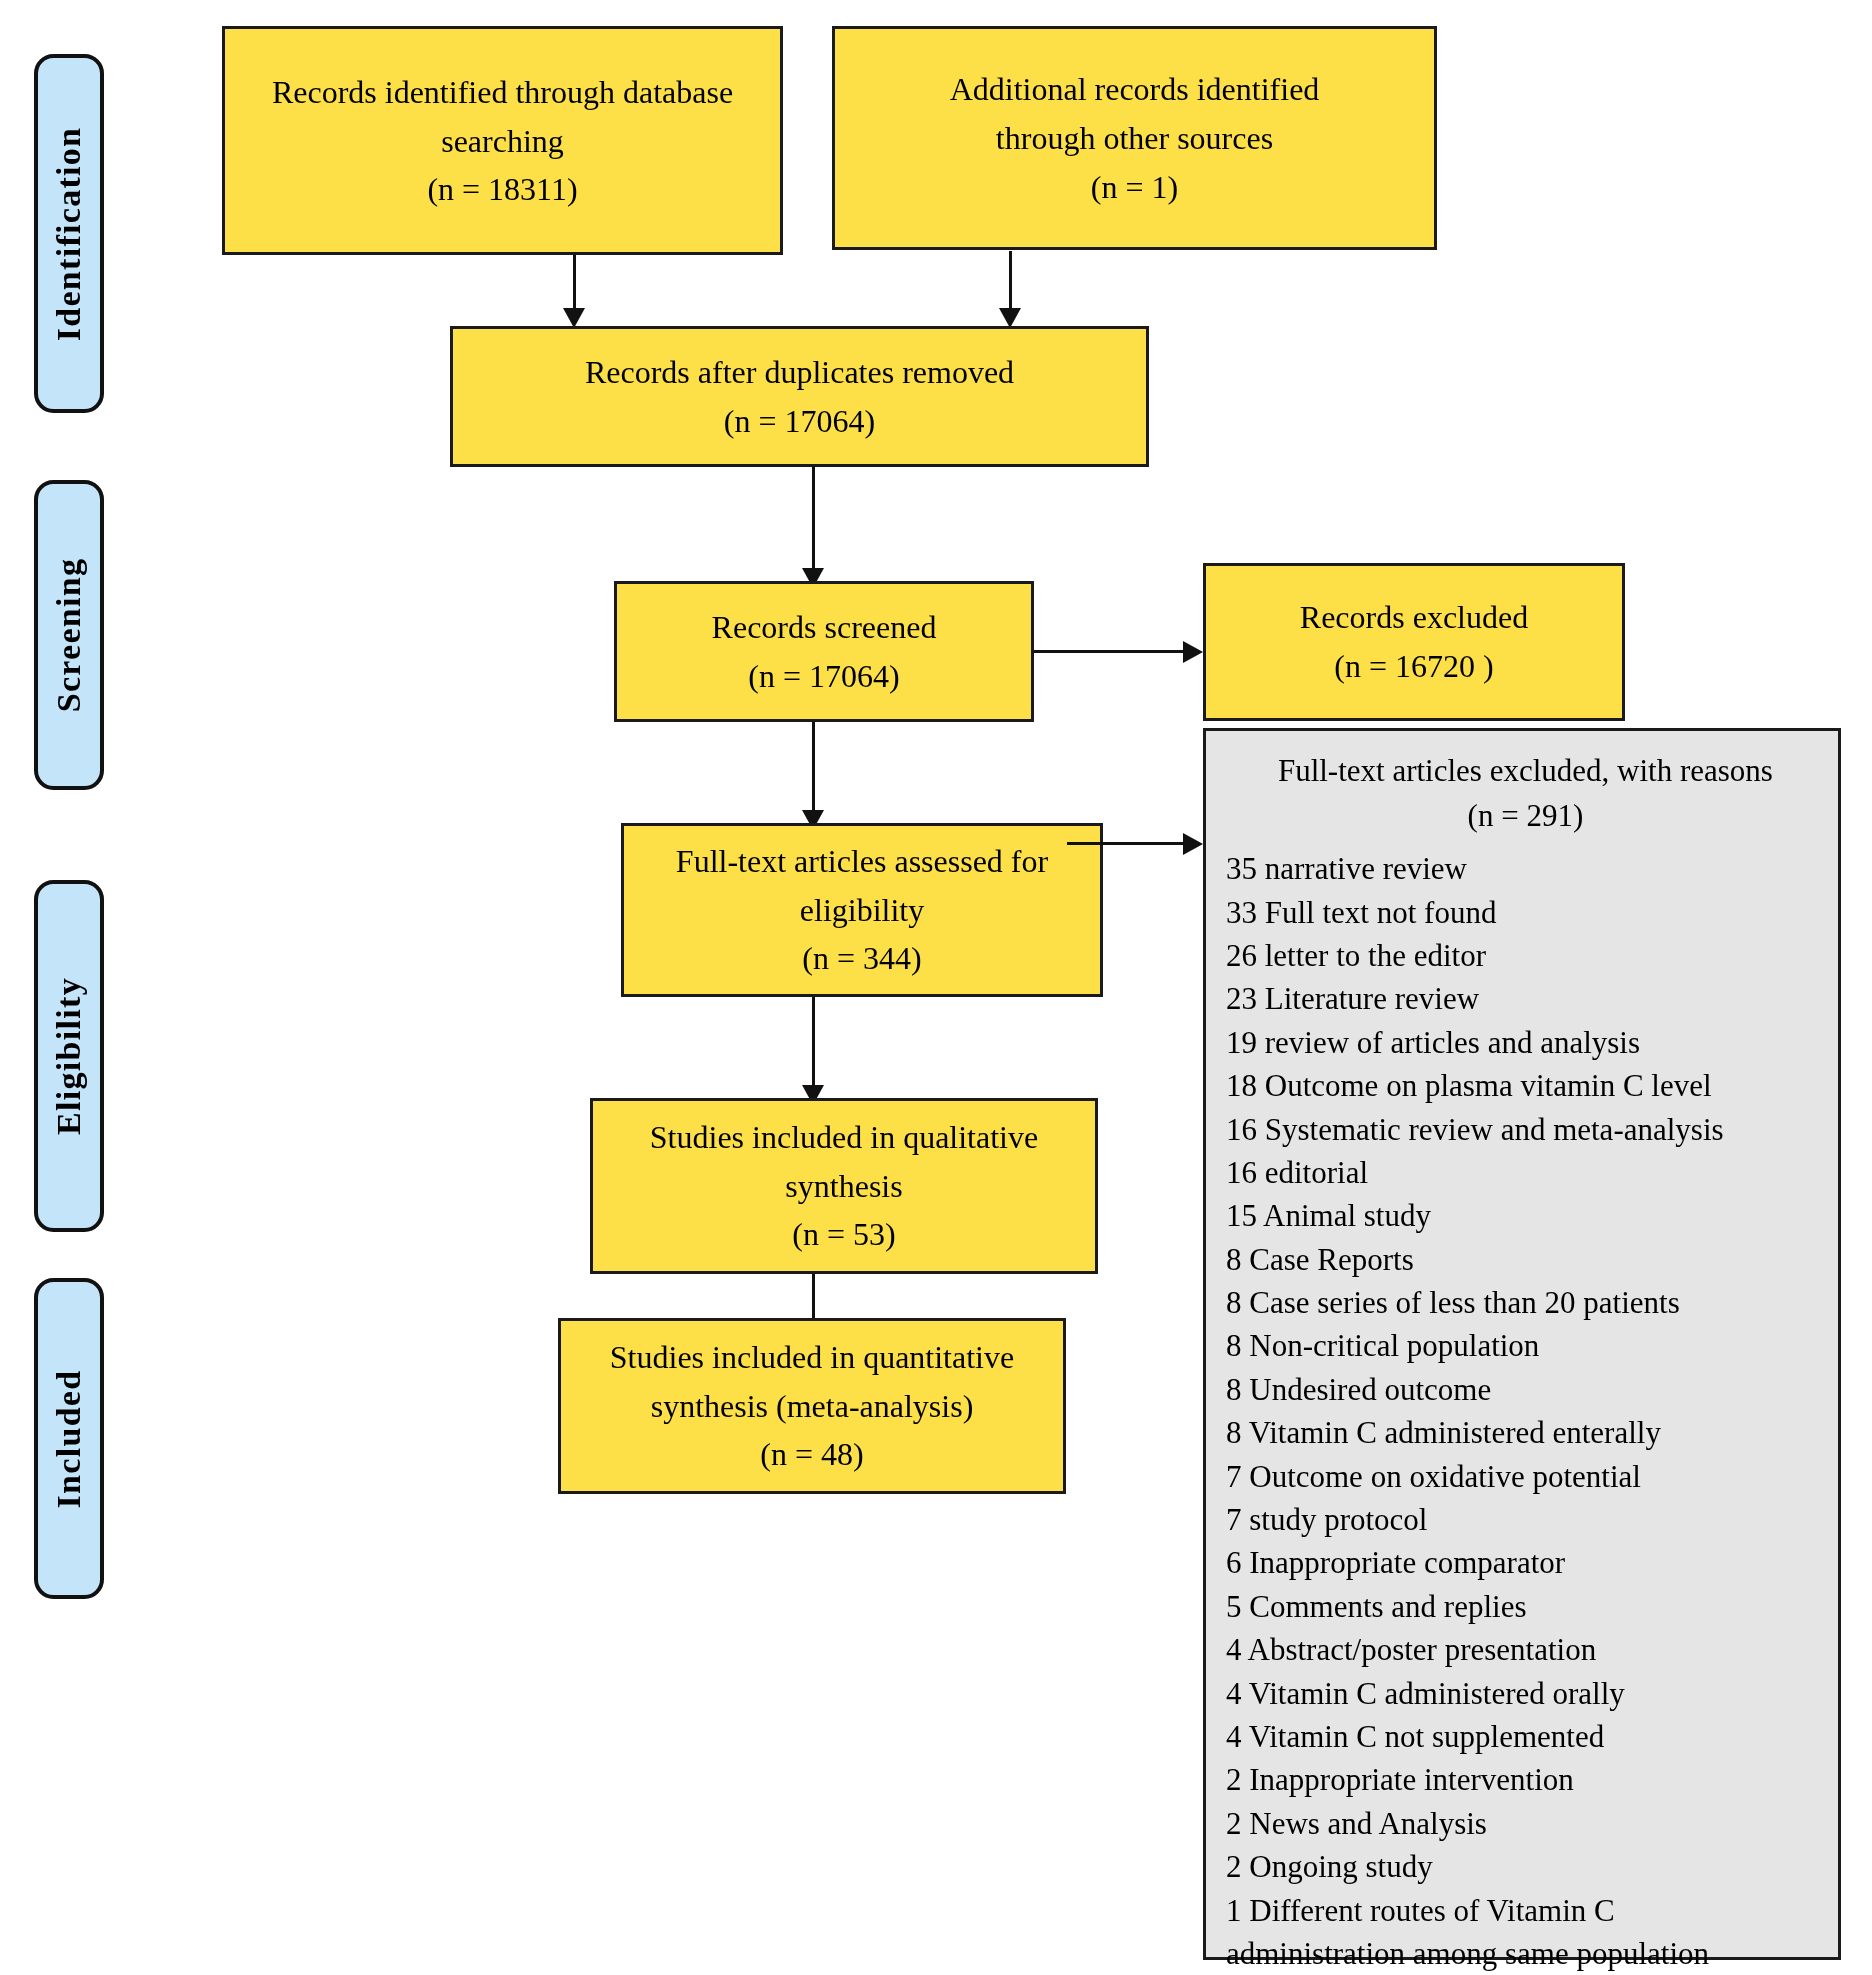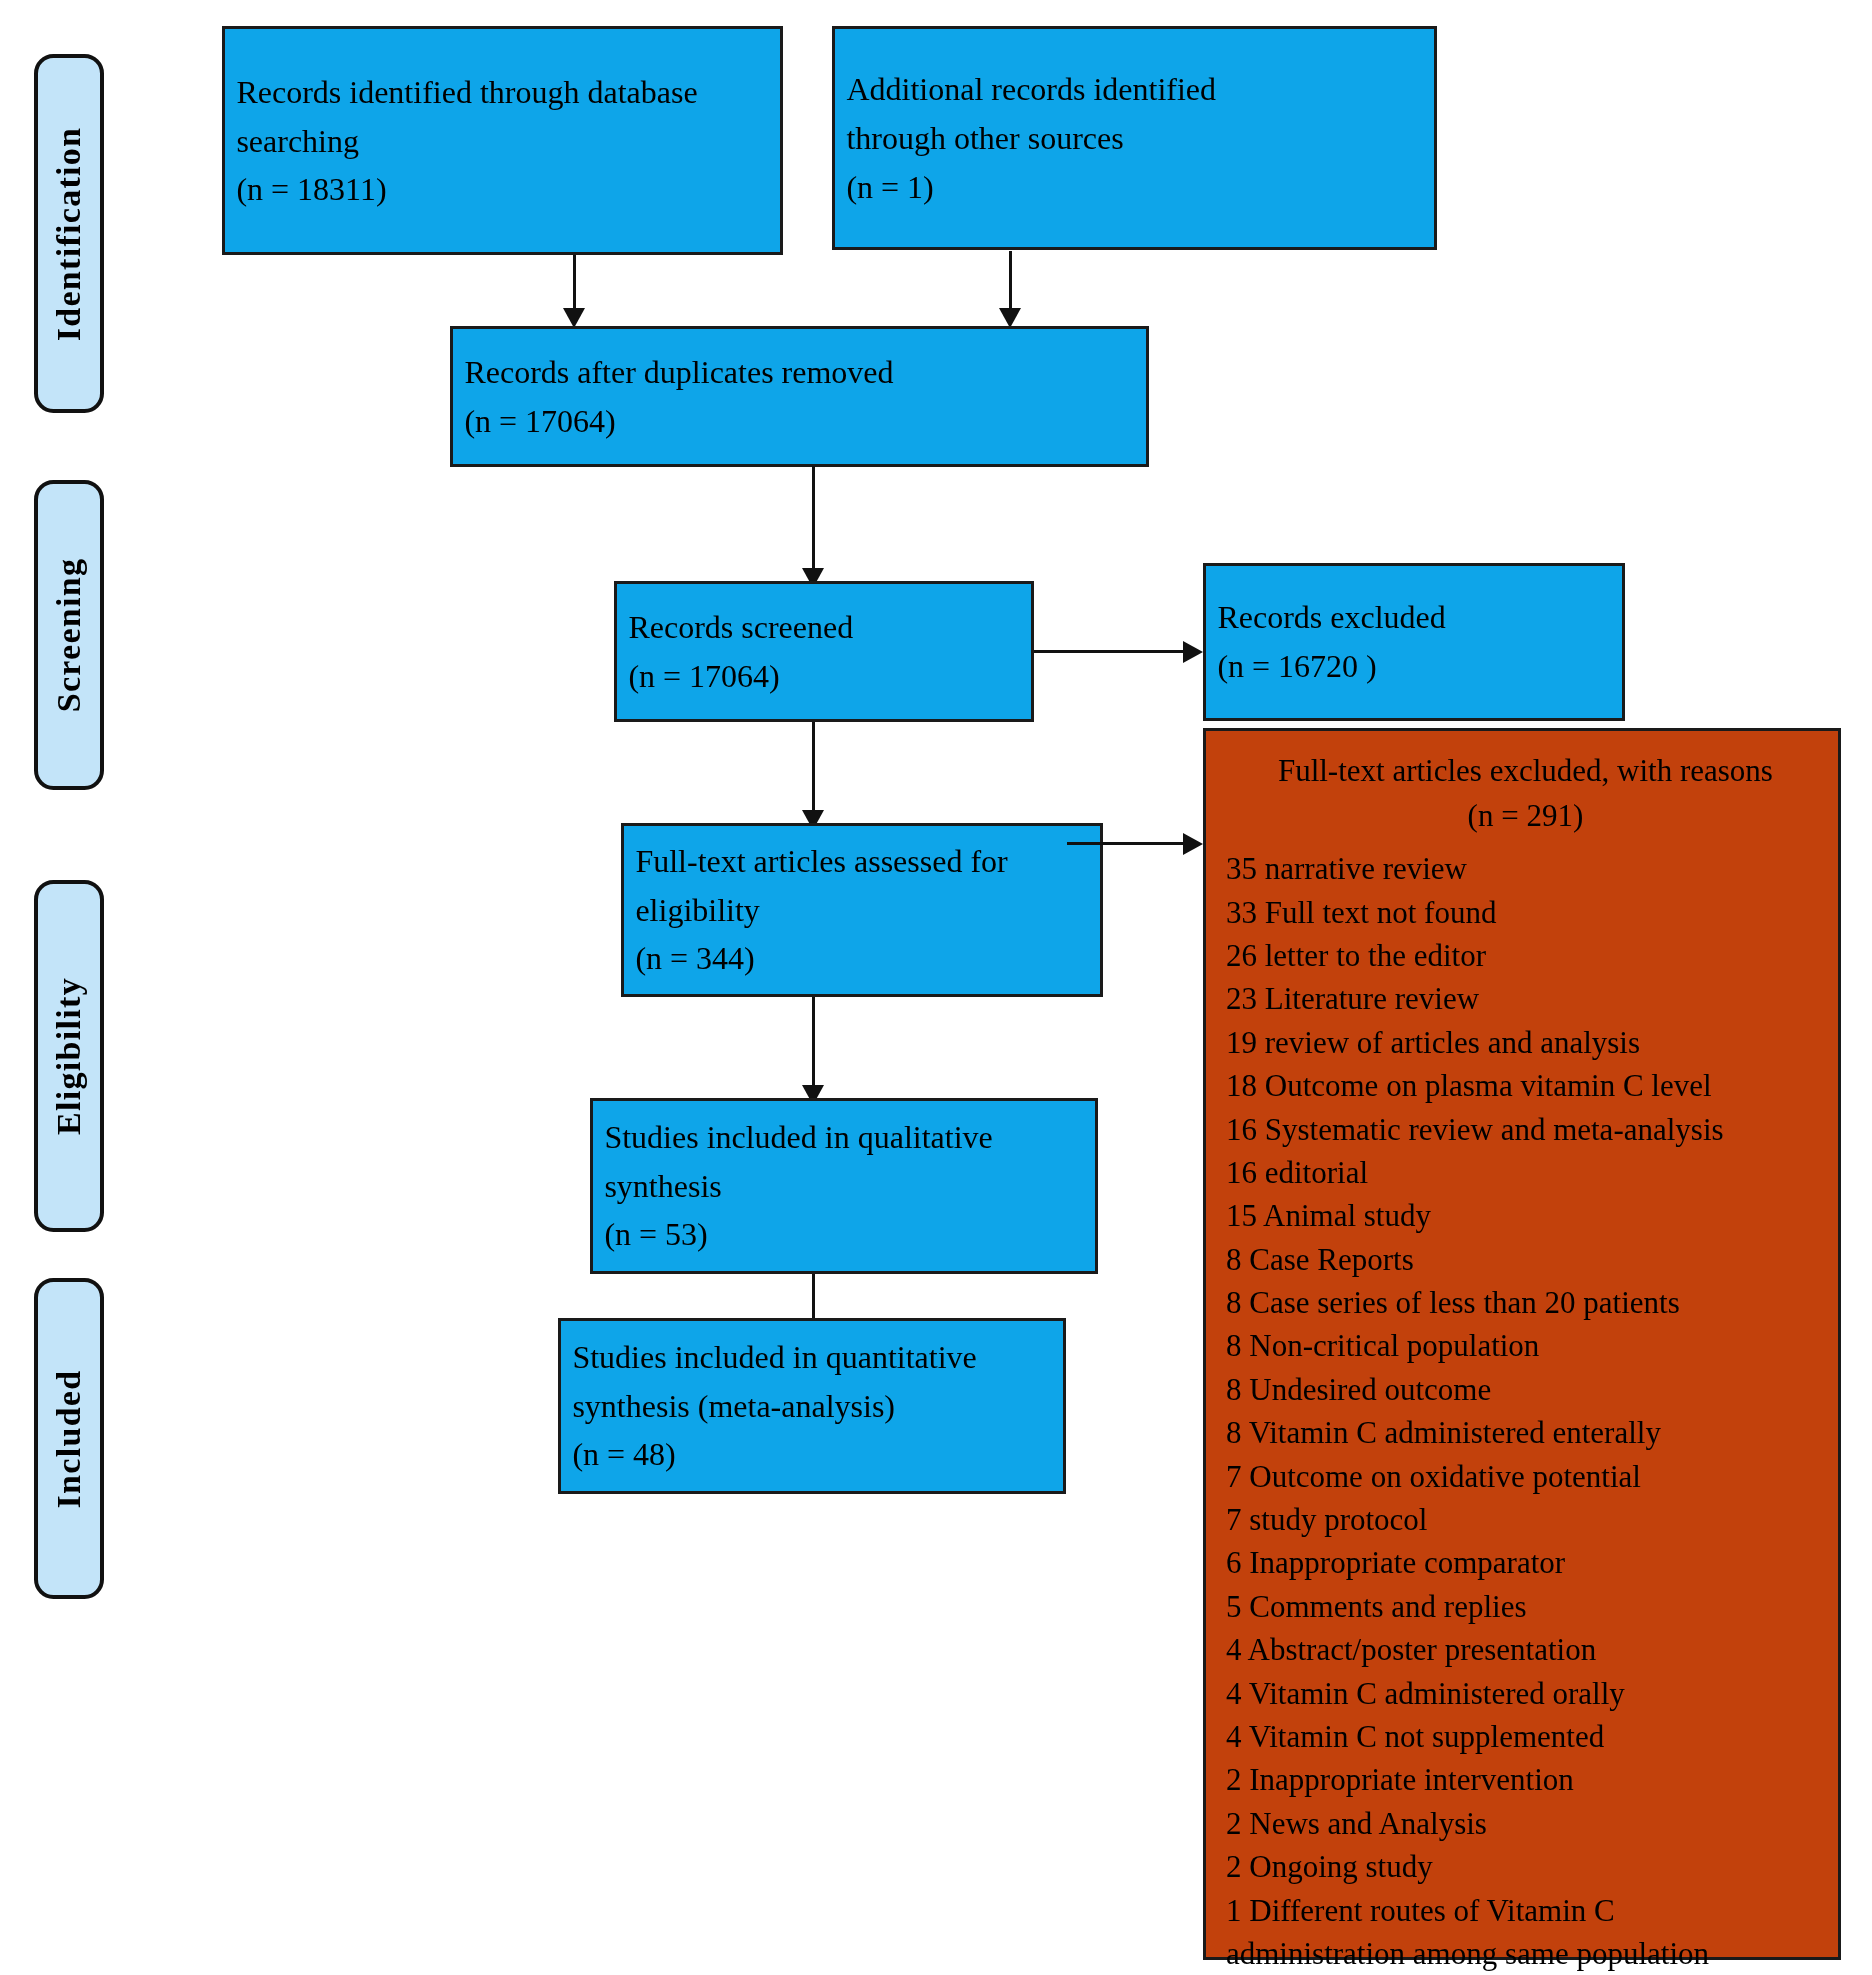--- a/index.html
+++ b/index.html
@@ -36,41 +36,41 @@
     font-weight: bold;
     font-size: 34px;
     letter-spacing: 1.3px;
     line-height: 1;
     color: #000000;
   }
 
   
   .box {
     position: absolute;
-    background: #0ea5e9;
+    background: #fde047;
     border: 3.1px solid #1a1a1a;
     box-sizing: border-box;
     display: flex;
     align-items: center;
     justify-content: center;
-    text-align: left;
+    text-align: center;
   }
   .box .body {
     width: 100%;
     padding: 0 11.4px;
     box-sizing: border-box;
     font-size: 32px;
     line-height: 1.52;
   }
   .box .body .line { display: block; }
 
   
   .reasons {
     position: absolute;
-    background: #c2410c;
+    background: #e5e5e5;
     border: 3.1px solid #1a1a1a;
     box-sizing: border-box;
     padding: 16.7px 13.2px 13.2px 20px;
   }
   .reasons .head {
     text-align: center;
     font-size: 31px;
     line-height: 1.46;
   }
   .reasons .head .line { display: block; }

